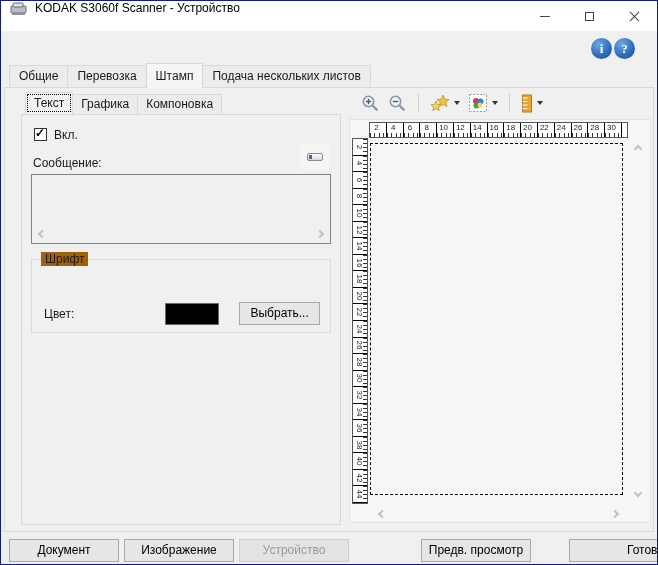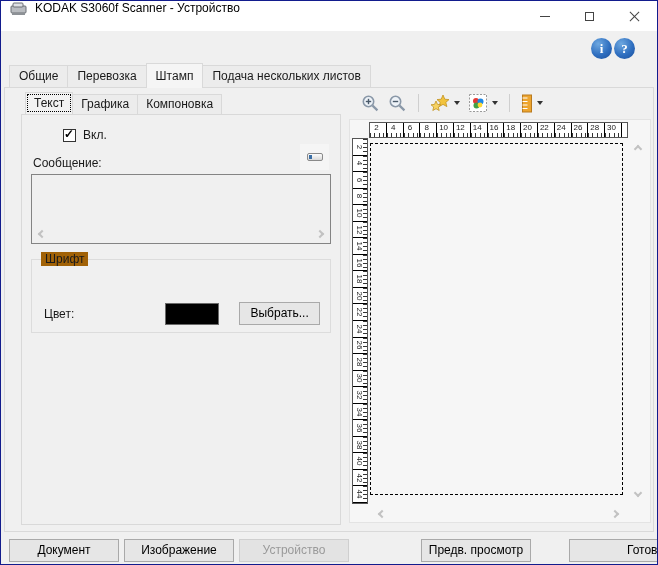--- a/index.html
+++ b/index.html
@@ -33,21 +33,21 @@
   .tab.active { background:#f0f0f0; height:25px; margin-top:-2px; line-height:24px; border-color:#d9d9d9; position:relative; z-index:4; background:#f5f5f5; }
   .tabpage { position:absolute; left:3px; right:3px; top:86px; height:445px; background:#f0f0f0; border:1px solid #d9d9d9; z-index:2; }
 
   
   .inner-tabstrip { position:absolute; left:24px; top:93px; height:21px; display:flex; z-index:6; }
   .itab { padding:0 8px; height:20px; line-height:19px; background:#ececec; border:1px solid #d9d9d9; border-bottom:none; margin-right:-1px; }
   .itab.active { background:#f2f2f2; height:22px; margin-top:-2px; line-height:21px; outline:1px dotted #000; outline-offset:-3px; z-index:7; position:relative; }
   .inner-page { position:absolute; left:20px; top:113px; width:320px; height:411px; background:#f0f0f0; border:1px solid #d9d9d9; z-index:5; }
 
   
-  .checkbox-row { position:absolute; left:33px; top:127px; display:flex; align-items:flex-end; z-index:8;margin-left:29px; }
+  .checkbox-row { position:absolute; left:33px; top:127px; display:flex; align-items:flex-start; z-index:8; }
   .checkbox { width:13px; height:13px; background:#fff; border:1px solid #333; position:relative; }
   .checkbox.checked::after { content:"✓"; position:absolute; left:0px; top:-3px; font-size:12px; font-weight:bold; color:#000; }
   .checkbox-label { margin-left:7px; }
 
   .msg-label { position:absolute; left:32px; top:155px; z-index:8; }
   .msg-button { position:absolute; left:299px; top:143px; width:29px; height:26px; background:#f5f5f5; display:flex; align-items:center; justify-content:center; z-index:8; }
   .msg-button-icon { width:16px; height:8px; border:1px solid #8a8a8a; border-radius:2px; background:linear-gradient(#fdfdfd,#d8d8d8); position:relative; }
   .msg-button-icon::before { content:""; position:absolute; left:1px; top:1px; width:3px; height:4px; background:#3a6ea5; }
 
   .listbox { position:absolute; left:30px; top:173px; width:300px; height:70px; background:#f0f0f0; border:1px solid #848484; z-index:8; }

